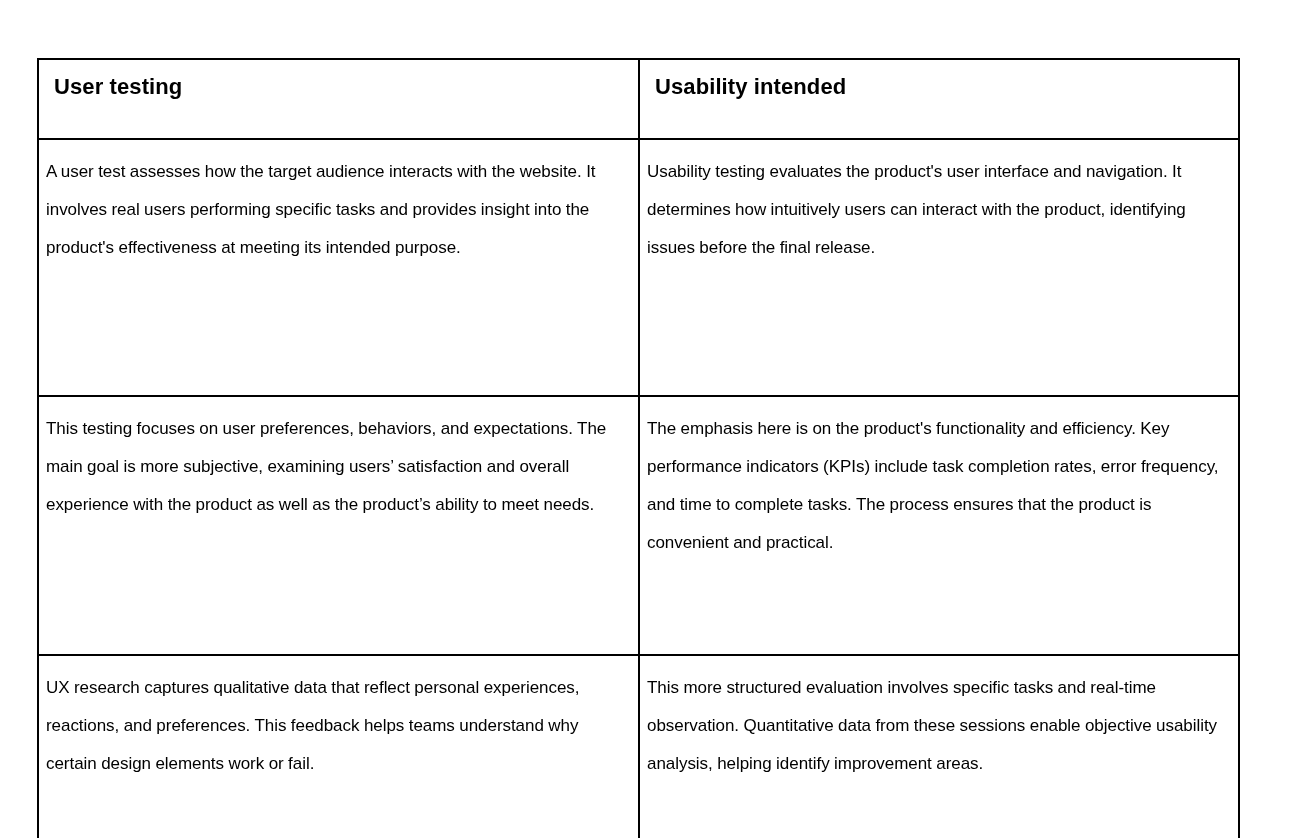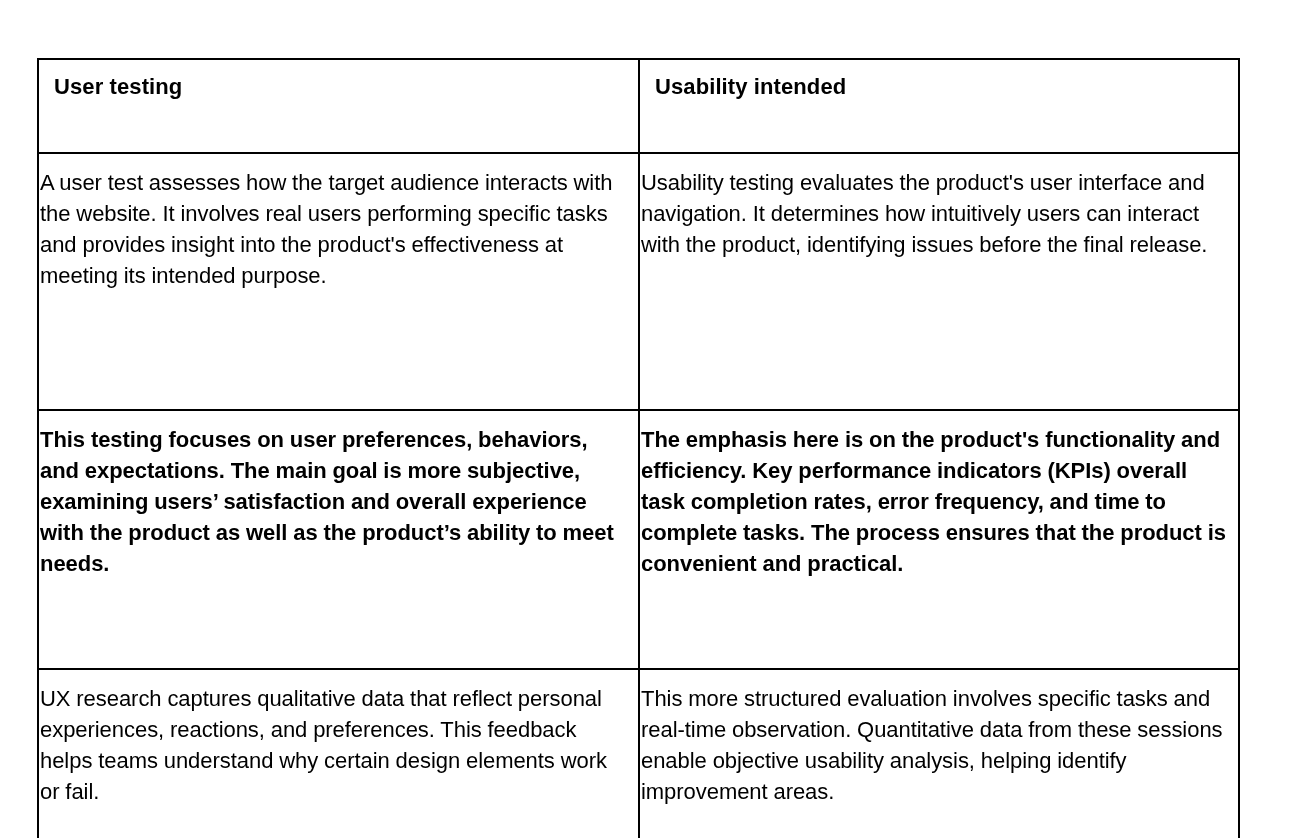--- a/index.html
+++ b/index.html
@@ -47,39 +47,39 @@
   table.compare td {
     border: 2.5px solid #000000;
     vertical-align: top;
     text-align: left;
     background: #ffffff;
   }
 
   
   table.compare thead th {
     height: 64px;
-    padding: 14px 14px 14px 15px;
+    padding: 14px 14px 0 15px;
     font-size: 22px;
     line-height: 26px;
     font-weight: bold;
     letter-spacing: 0.1px;
   }
 
   
   table.compare tbody td {
-    padding: 13px 12px 10px 1px;
-    font-size: 22px;
-    line-height: 31px;
+    padding: 13px 12px 10px 7px;
+    font-size: 17px;
+    line-height: 38px;
     font-weight: normal;
     letter-spacing: -0.05px;
     word-spacing: -0.2px;
   }
 
   table.compare tbody tr.r1 td { height: 232px; }
-  table.compare tbody tr.r2 td { height: 234px; font-weight: bold; }
+  table.compare tbody tr.r2 td { height: 234px; }
   table.compare tbody tr.r3 td { height: 197px; }
 
   .cell-text {
     display: block;
     margin: 0;
     white-space: normal;
   }
 </style>
 </head>
 <body>
@@ -104,21 +104,21 @@
           </td>
           <td>
             <span class="cell-text">Usability testing evaluates the product's user interface and navigation. It determines how intuitively users can interact with the product, identifying issues before the final release.</span>
           </td>
         </tr>
         <tr class="r2">
           <td>
             <span class="cell-text">This testing focuses on user preferences, behaviors, and expectations. The main goal is more subjective, examining users’ satisfaction and overall experience with the product as well as the product’s ability to meet needs.</span>
           </td>
           <td>
-            <span class="cell-text">The emphasis here is on the product's functionality and efficiency. Key performance indicators (KPIs) overall task completion rates, error frequency, and time to complete tasks. The process ensures that the product is convenient and practical.</span>
+            <span class="cell-text">The emphasis here is on the product's functionality and efficiency. Key performance indicators (KPIs) include task completion rates, error frequency, and time to complete tasks. The process ensures that the product is convenient and practical.</span>
           </td>
         </tr>
         <tr class="r3">
           <td>
             <span class="cell-text">UX research captures qualitative data that reflect personal experiences, reactions, and preferences. This feedback helps teams understand why certain design elements work or fail.</span>
           </td>
           <td>
             <span class="cell-text">This more structured evaluation involves specific tasks and real-time observation. Quantitative data from these sessions enable objective usability analysis, helping identify improvement areas.</span>
           </td>
         </tr>

